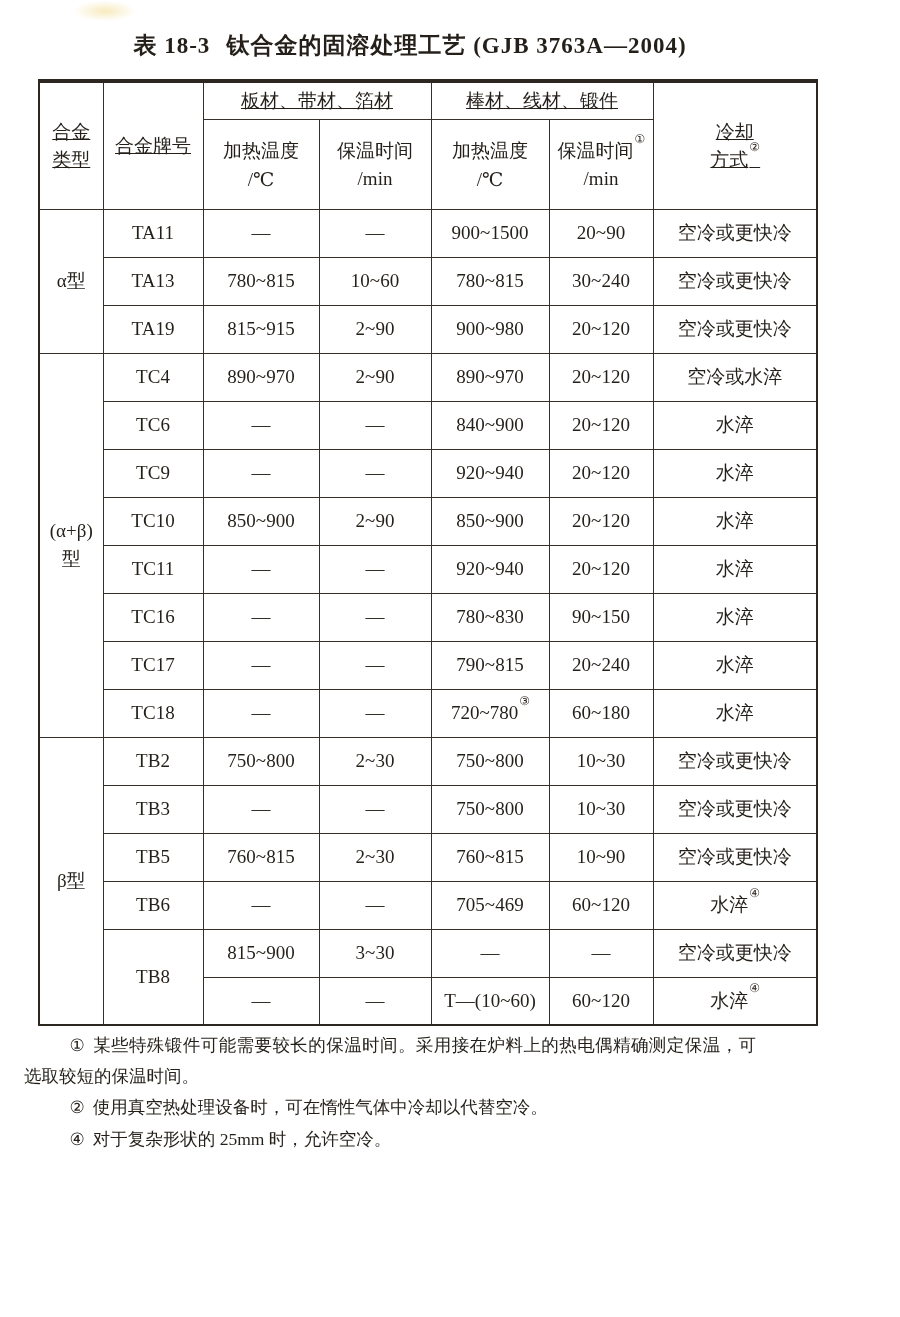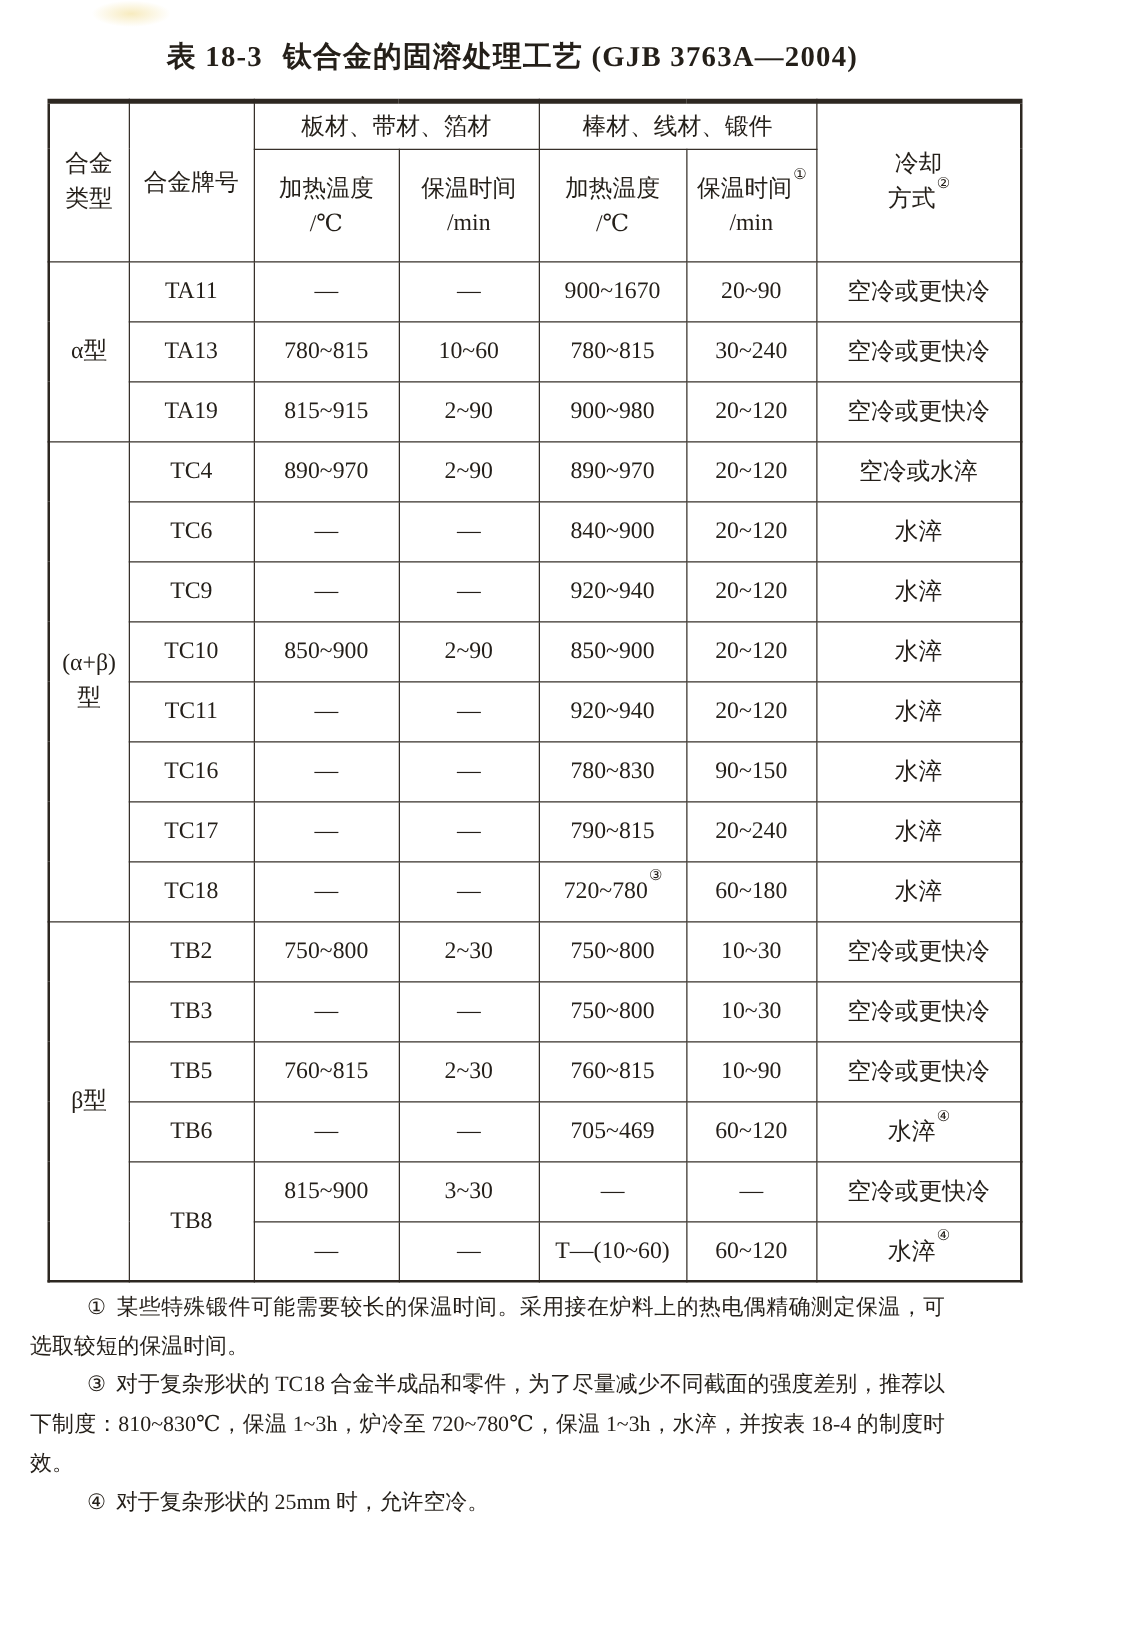--- a/index.html
+++ b/index.html
@@ -37,21 +37,21 @@
   table.main th, table.main td {
     border: 1.5px solid #37302a;
     text-align: center;
     vertical-align: middle;
     font-size: 19px;
     padding: 2px 3px;
     overflow: hidden;
   }
   table.main { border: 2.5px solid #2d2721; border-top-width: 4px; }
   thead th { font-weight: normal; }
-  thead tr.h1 th { height: 38px; font-size: 19px; }
+  thead tr.h1 th { height: 38px; font-size: 19px; text-decoration: underline; }
   thead tr.h2 th { height: 90px; }
   tbody tr { height: 48px; }
   .multiline { white-space: pre-line; line-height: 1.45; }
   .unit-line { display: block; margin-top: 4px; }
   sup.fnref {
     font-size: 12px;
     position: relative; top: -7px; left: 1px;
     line-height: 0;
   }
   .type-cell { font-size: 18px; }
@@ -101,21 +101,21 @@
         <th><span>加热温度</span><span class="unit-line">/℃</span></th>
         <th><span>保温时间</span><sup class="fnref">①</sup><span class="unit-line">/min</span></th>
       </tr>
     </thead>
     <tbody>
       <tr>
         <td rowspan="3" class="multiline type-cell">α型</td>
         <td>TA11</td>
         <td>—</td>
         <td>—</td>
-        <td><span>900~1670</span><sup class="fnref"></sup></td>
+        <td><span>900~1500</span><sup class="fnref"></sup></td>
         <td>20~90</td>
         <td class="cool-cell"><span>空冷或更快冷</span><sup class="fnref"></sup></td>
       </tr>
       <tr>
         <td>TA13</td>
         <td>780~815</td>
         <td>10~60</td>
         <td><span>780~815</span><sup class="fnref"></sup></td>
         <td>30~240</td>
         <td class="cool-cell"><span>空冷或更快冷</span><sup class="fnref"></sup></td>
@@ -240,16 +240,16 @@
         <td>—</td>
         <td><span>T—(10~60)</span><sup class="fnref"></sup></td>
         <td>60~120</td>
         <td class="cool-cell"><span>水淬</span><sup class="fnref">④</sup></td>
       </tr>
     </tbody>
   </table>
 
   <div class="footnotes">
     <p class="footnote"><span class="fn-marker">①</span><span>某些特殊锻件可能需要较长的保温时间。采用接在炉料上的热电偶精确测定保温，可选取较短的保温时间。</span></p>
-    <p class="footnote"><span class="fn-marker">③</span><span>对于复杂形状的 TC18 合金半成品和零件，为了尽量减少不同截面的强度差别，推荐以下制度：810~830℃，保温 1~3h，炉冷至 720~780℃，保温 1~3h，水淬，并按表 18-4 的制度时效。</span></p>
+    <p class="footnote"><span class="fn-marker">②</span><span>使用真空热处理设备时，可在惰性气体中冷却以代替空冷。</span></p>
     <p class="footnote"><span class="fn-marker">④</span><span>对于复杂形状的 25mm 时，允许空冷。</span></p>
   </div>
 </div>
 
 </body></html>

